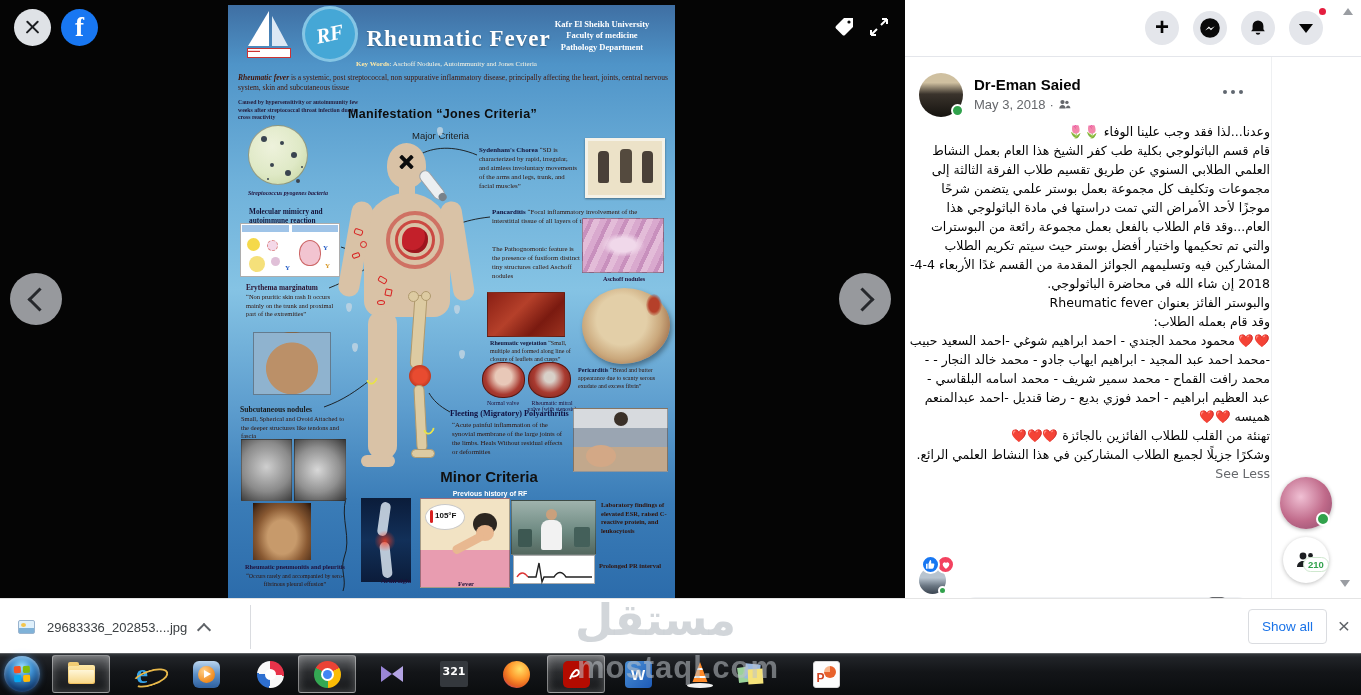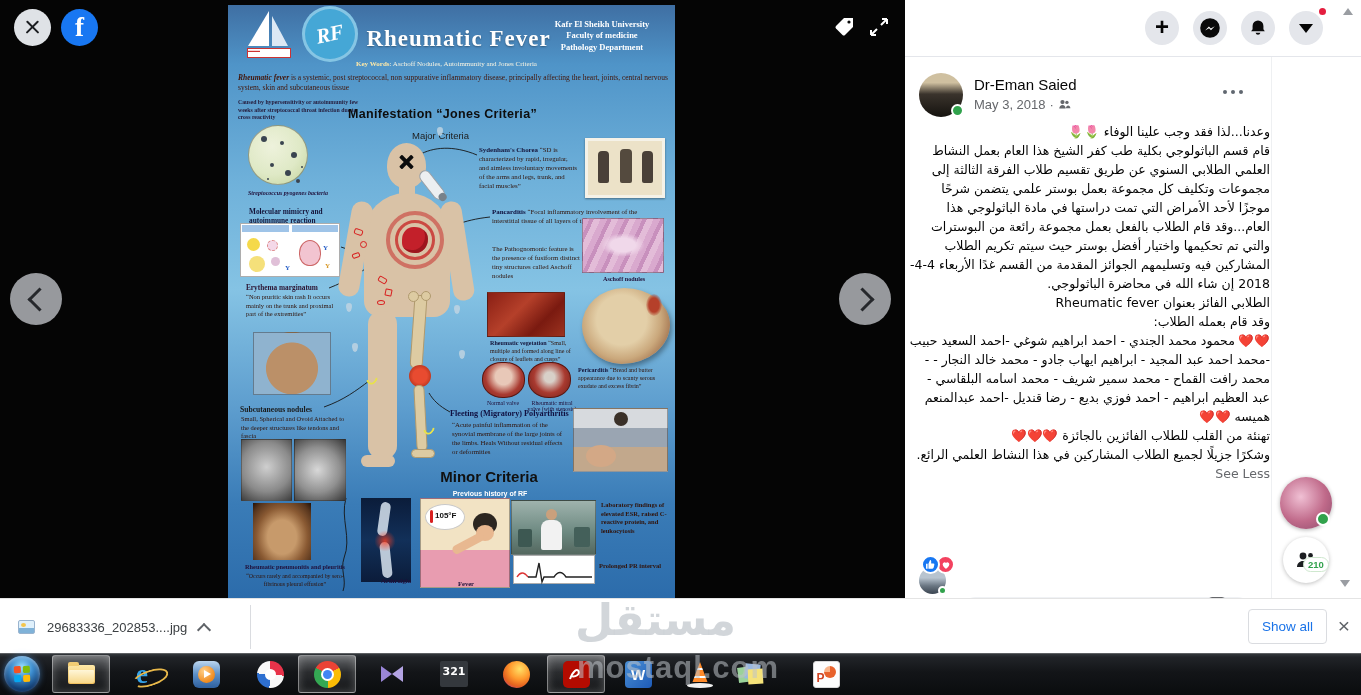--- a/index.html
+++ b/index.html
@@ -50,21 +50,21 @@
   .fb-icon-circle{position:absolute;top:11px;width:34px;height:34px;border-radius:50%;background:#e4e6eb;display:flex;align-items:center;justify-content:center;cursor:pointer}
   .plus-glyph{font-size:24px;font-weight:bold;color:#050505;line-height:1;margin-top:-2px}
   .caret-down{width:0;height:0;border-left:7px solid transparent;border-right:7px solid transparent;border-top:9px solid #050505}
   .notif-dot{position:absolute;width:11px;height:11px;background:#e41e3f;border:2px solid #fff;border-radius:50%}
   .scroll-arrow{position:absolute;width:0;height:0;border-left:5px solid transparent;border-right:5px solid transparent}
   .sa-up{border-bottom:7px solid #9a9da2}
   .sa-down{border-top:7px solid #9a9da2}
 
   .avatar{position:absolute;border-radius:50%;overflow:hidden}
   .green-dot{position:absolute;background:#31a24c;border:2px solid #fff;border-radius:50%}
-  .author{font-size:15px;font-weight:normal;color:#050505;cursor:pointer}
+  .author{font-size:15px;font-weight:bold;color:#050505;cursor:pointer}
   .meta{font-size:13px;color:#65676b;display:flex;align-items:center;gap:4px}
   .more-dots{position:absolute;width:28px;height:16px;display:flex;align-items:center;gap:4px;cursor:pointer}
   .more-dots i{width:4px;height:4px;border-radius:50%;background:#606770}
 
   .post-body{position:absolute;left:908px;top:122px;width:362px;direction:rtl;text-align:right;font-size:12.5px;line-height:19px;color:#050505;font-family:"DejaVu Sans","Liberation Sans",sans-serif}
   .post-body p{margin:0}
   .gap{margin-top:19px}
   .see-less{color:#65676b;cursor:pointer;unicode-bidi:embed}
 
   .react{position:absolute;width:19px;height:19px;border-radius:50%;border:2px solid #fff;display:flex;align-items:center;justify-content:center}
@@ -369,21 +369,21 @@
     <div class="more-dots" style="left:318px;top:84px">
         <i></i>
         <i></i>
         <i></i>
       </div>
   </div>
 
   <div class="post-body">
     <p>وعدنا...لذا فقد وجب علينا الوفاء 🌷🌷</p>
     <p>قام قسم الباثولوجي بكلية طب كفر الشيخ هذا العام بعمل النشاط العلمي الطلابي السنوي عن طريق تقسيم طلاب الفرقة الثالثة إلى مجموعات وتكليف كل مجموعة بعمل بوستر علمي يتضمن شرحًا موجزًا لأحد الأمراض التي تمت دراستها في مادة الباثولوجي هذا العام...وقد قام الطلاب بالفعل بعمل مجموعة رائعة من البوسترات والتي تم تحكيمها واختيار أفضل بوستر حيث سيتم تكريم الطلاب المشاركين فيه وتسليمهم الجوائز المقدمة من القسم غدًا الأربعاء 4-4-2018 إن شاء الله في محاضرة الباثولوجي.</p>
-    <p>الطلابي الفائز بعنوان Rheumatic fever</p>
+    <p>والبوستر الفائز بعنوان Rheumatic fever</p>
     <p>وقد قام بعمله الطلاب:</p>
     <p>❤️❤️ محمود محمد الجندي - احمد ابراهيم شوغي -احمد السعيد حبيب -محمد احمد عبد المجيد - ابراهيم ايهاب جادو - محمد خالد النجار - - محمد رافت القماح - محمد سمير شريف - محمد اسامه البلقاسي - عبد العظيم ابراهيم - احمد فوزي بديع - رضا قنديل -احمد عبدالمنعم هميسه ❤️❤️</p>
     <p class="gap">تهنئة من القلب للطلاب الفائزين بالجائزة ❤️❤️❤️</p>
     <p class="gap"><span>وشكرًا جزيلًا لجميع الطلاب المشاركين في هذا النشاط العلمي الرائع.</span> <span class="see-less" dir="ltr">See Less</span></p>
   </div>
 
   <div class="react" style="left:921px;top:555px;background:#1877f2;z-index:3">
     <svg width="11" height="11" viewBox="0 0 16 16">
         <path d="M1.5 7h2.3v7H1.5zM5 14h5.8c.9 0 1.6-.6 1.8-1.5l1-4.2A1.6 1.6 0 0 0 12 6.4H9V3.2A1.7 1.7 0 0 0 7.3 1.5L5 6.8z" fill="#fff"></path>
       </svg>

